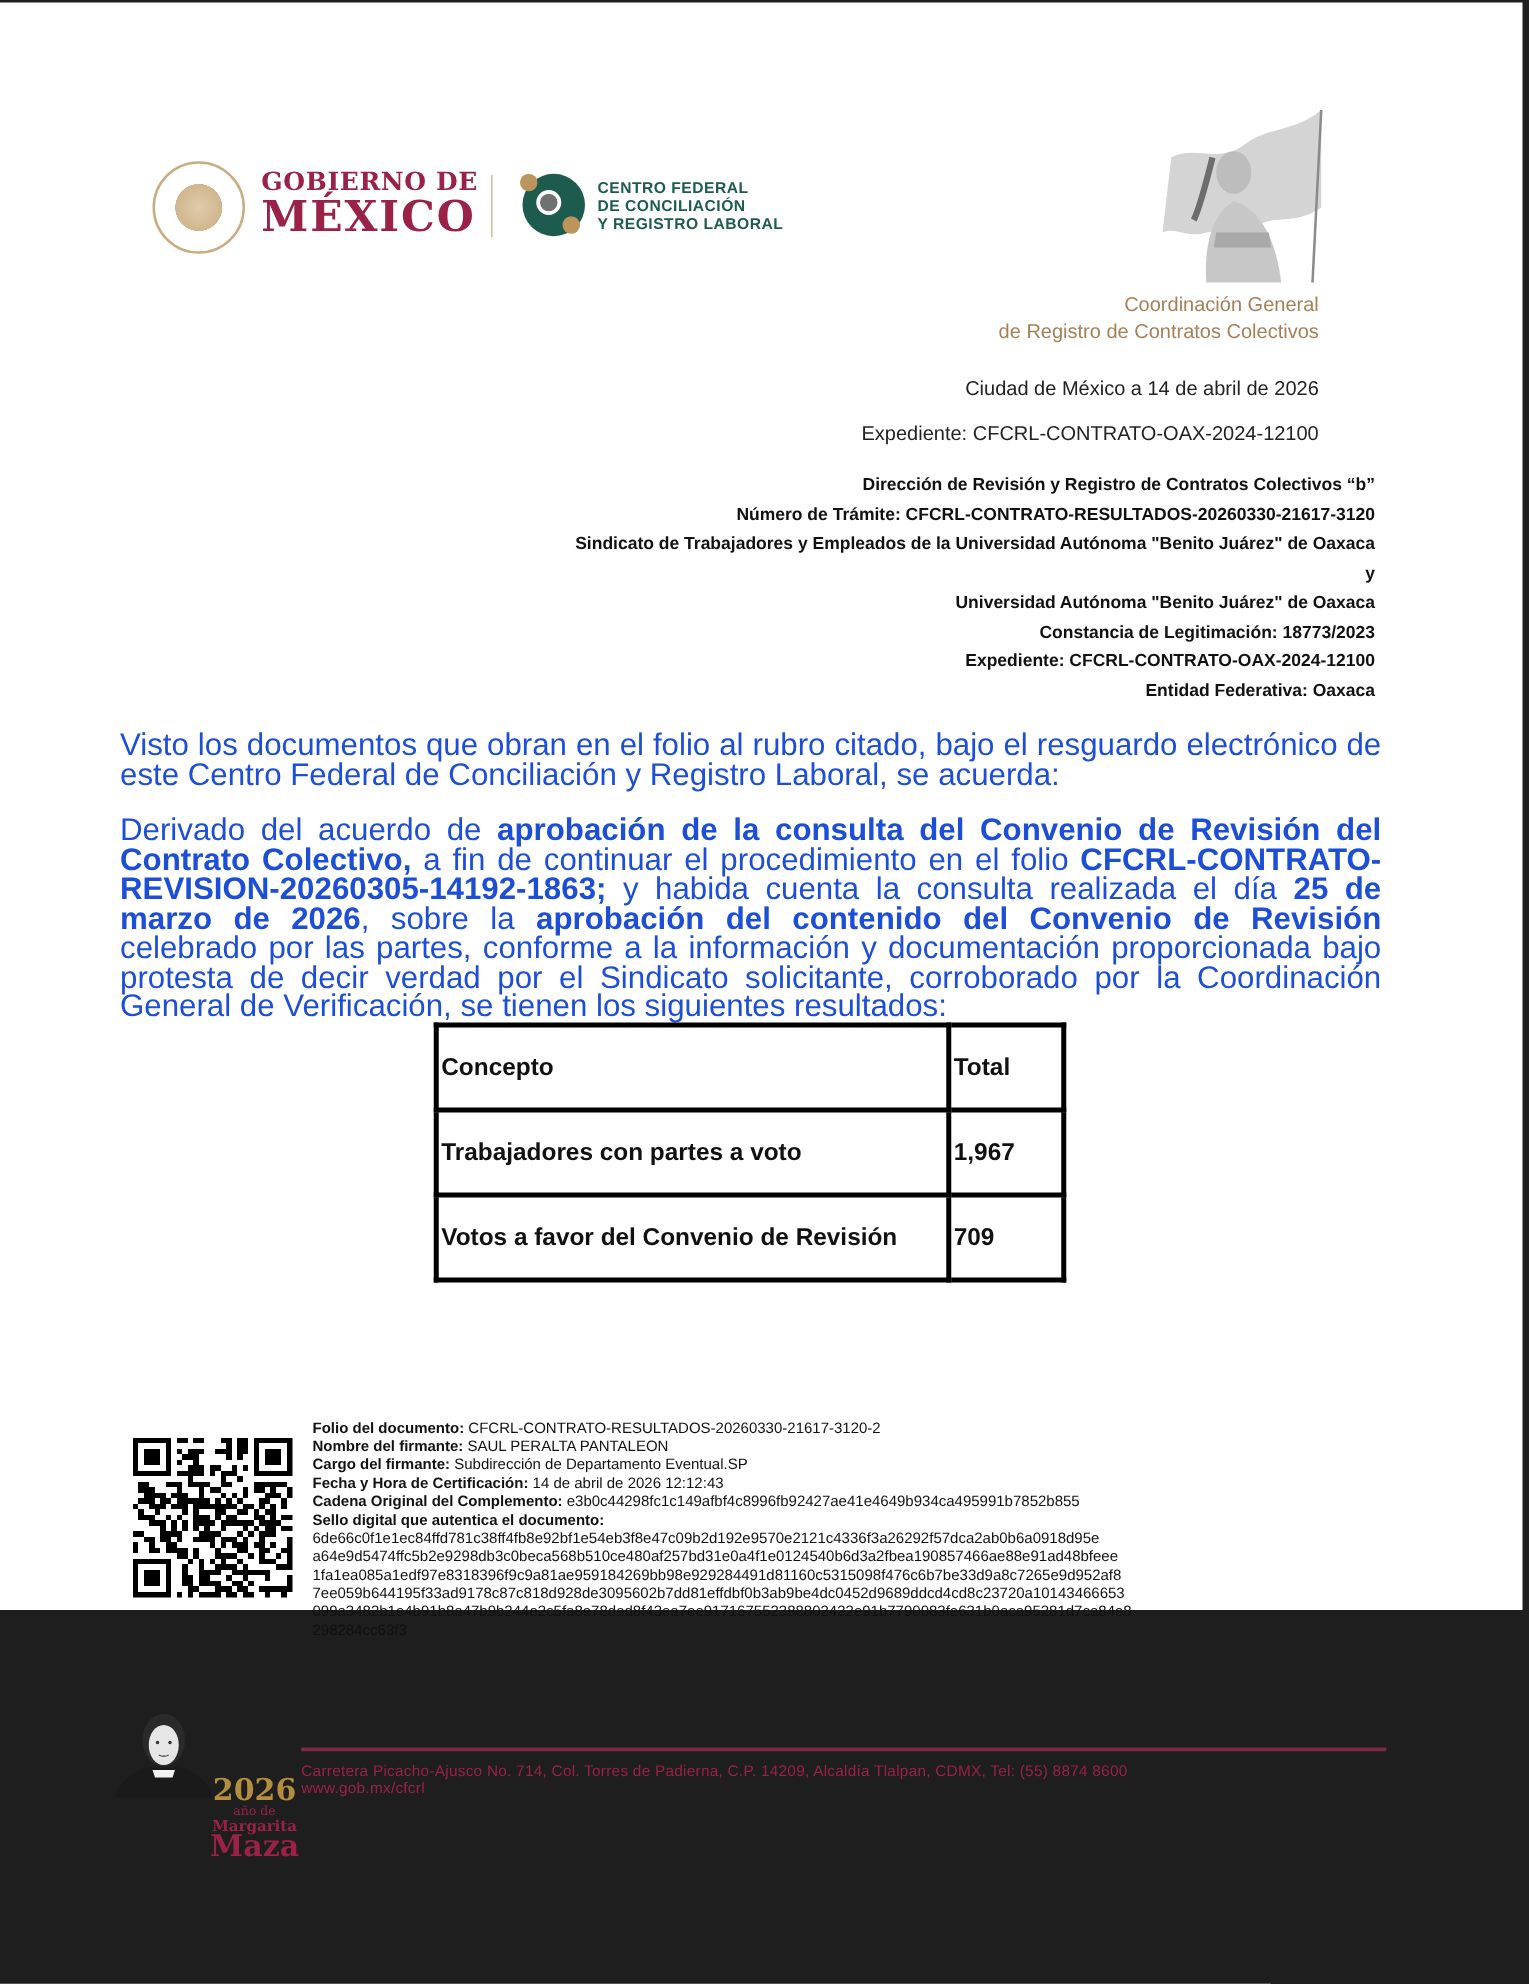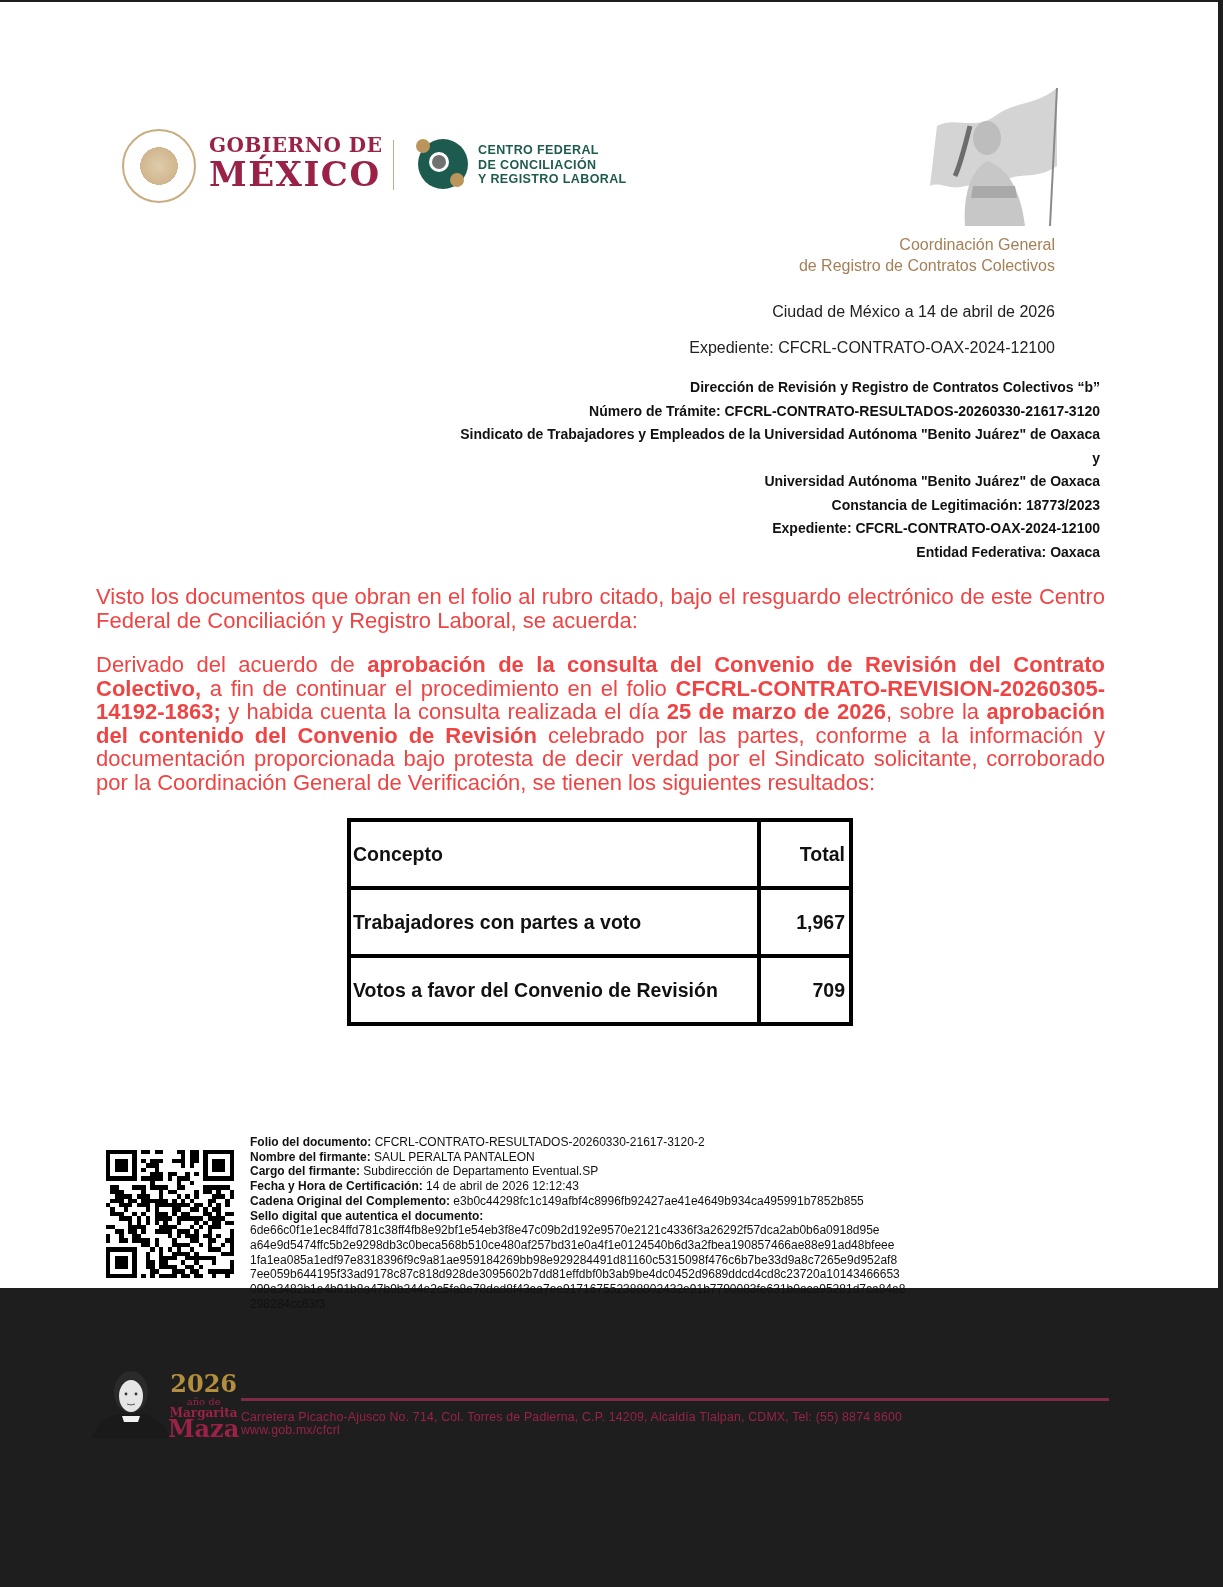--- a/index.html
+++ b/index.html
@@ -44,50 +44,50 @@
 
   .date-line { right: 163px; top: 301px; font-size: 16px; color: #222; }
   .exp-line { right: 163px; top: 337px; font-size: 16px; color: #222; }
 
   .heading-block {
     right: 118px; top: 374px; width: 1000px; text-align: right; font-weight: bold; font-size: 14px; line-height: 23.5px; color: #111;
   }
   .heading-block div { white-space: nowrap; }
 
   .para {
-    left: 96px; width: 1009px; font-size: 22px; line-height: 23.5px; color: #ef4444; text-align: justify;
+    left: 96px; width: 1009px; font-size: 25px; line-height: 23.5px; color: #1d4ed8; text-align: justify;
   }
   .para b { font-weight: bold; }
   .p1 { top: 583px; }
   .p2 { top: 651px; }
 
   
   .results {
     left: 347px; top: 816px; border-collapse: collapse; border: 4px solid #b91c1c;
   }
   .results td {
     border: 4px solid #000; height: 64px; font-size: 19.5px; color: #111; padding: 0 4px 0 2px; font-weight: bold;
   }
   .results .c1 { width: 400px; font-weight: bold; text-align: left; }
-  .results .c2 { width: 82px; text-align: right; }
+  .results .c2 { width: 82px; text-align: left; }
   .results .hdr-total { font-weight: bold; }
 
   
   .qr { left: 106px; top: 1148px; width: 128px; height: 128px; }
 
   
   .sig {
     left: 250px; top: 1133px; font-size: 12px; line-height: 14.7px; color: #111; white-space: nowrap;
   }
   .sig b { font-weight: bold; }
 
   
   .portrait { left: 92px; top: 1366px; width: 78px; height: 70px; }
   .year-badge { left: 168px; top: 1370px; text-align: center; line-height: 1; font-family: "DejaVu Serif", serif; }
-  .year-num { color: #b38e3e; font-weight: bold; font-size: 24px; }
+  .year-num { color: #b38e3e; font-weight: bold; font-size: 24px; margin-top: 48px; }
   .year-sub { color: #9b2247; font-size: 10px; margin-top: 1px; }
   .year-name1 { color: #9b2247; font-size: 12px; font-weight: bold; }
   .year-name2 { color: #9b2247; font-size: 24px; font-weight: bold; margin-top: -2px; }
   .footer-rule { left: 241px; top: 1396px; width: 868px; height: 3px; background: #7d2a45; }
   .footer-addr { left: 241px; top: 1409px; font-size: 12.3px; color: #9b2247; letter-spacing: 0.2px; line-height: 13px; }
 </style>
 </head>
 <body>
 
 <div class="page">

